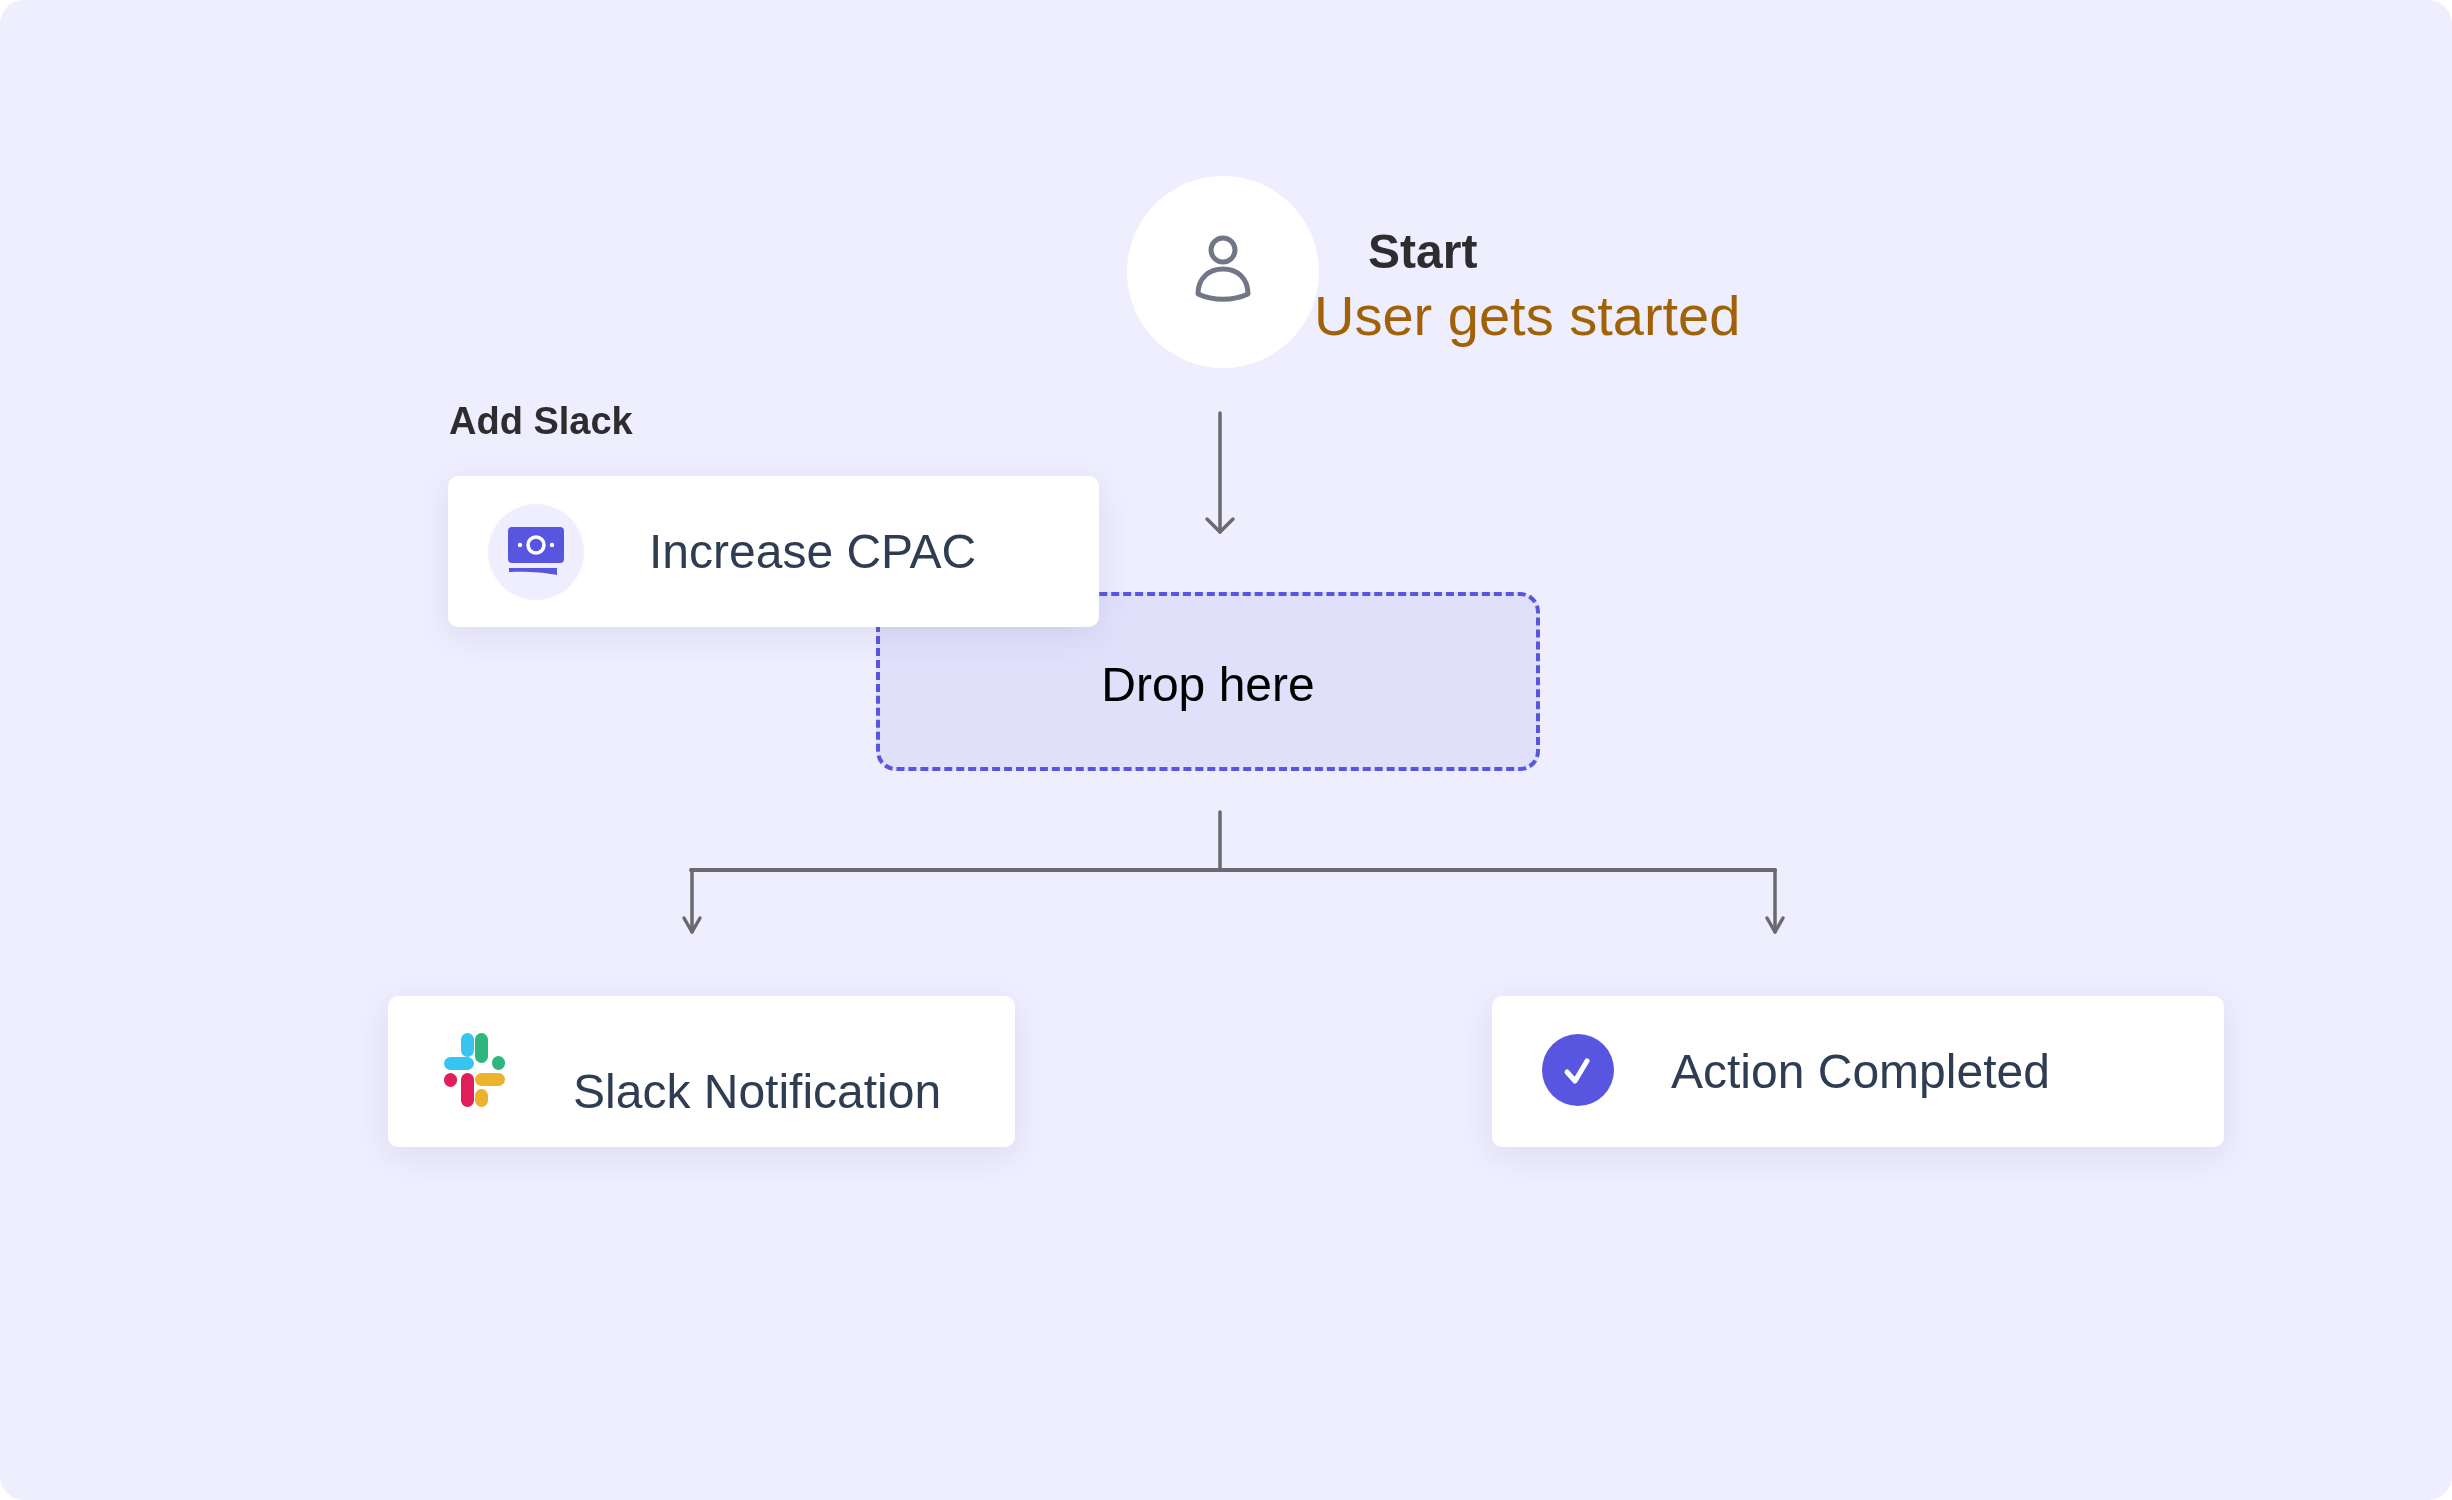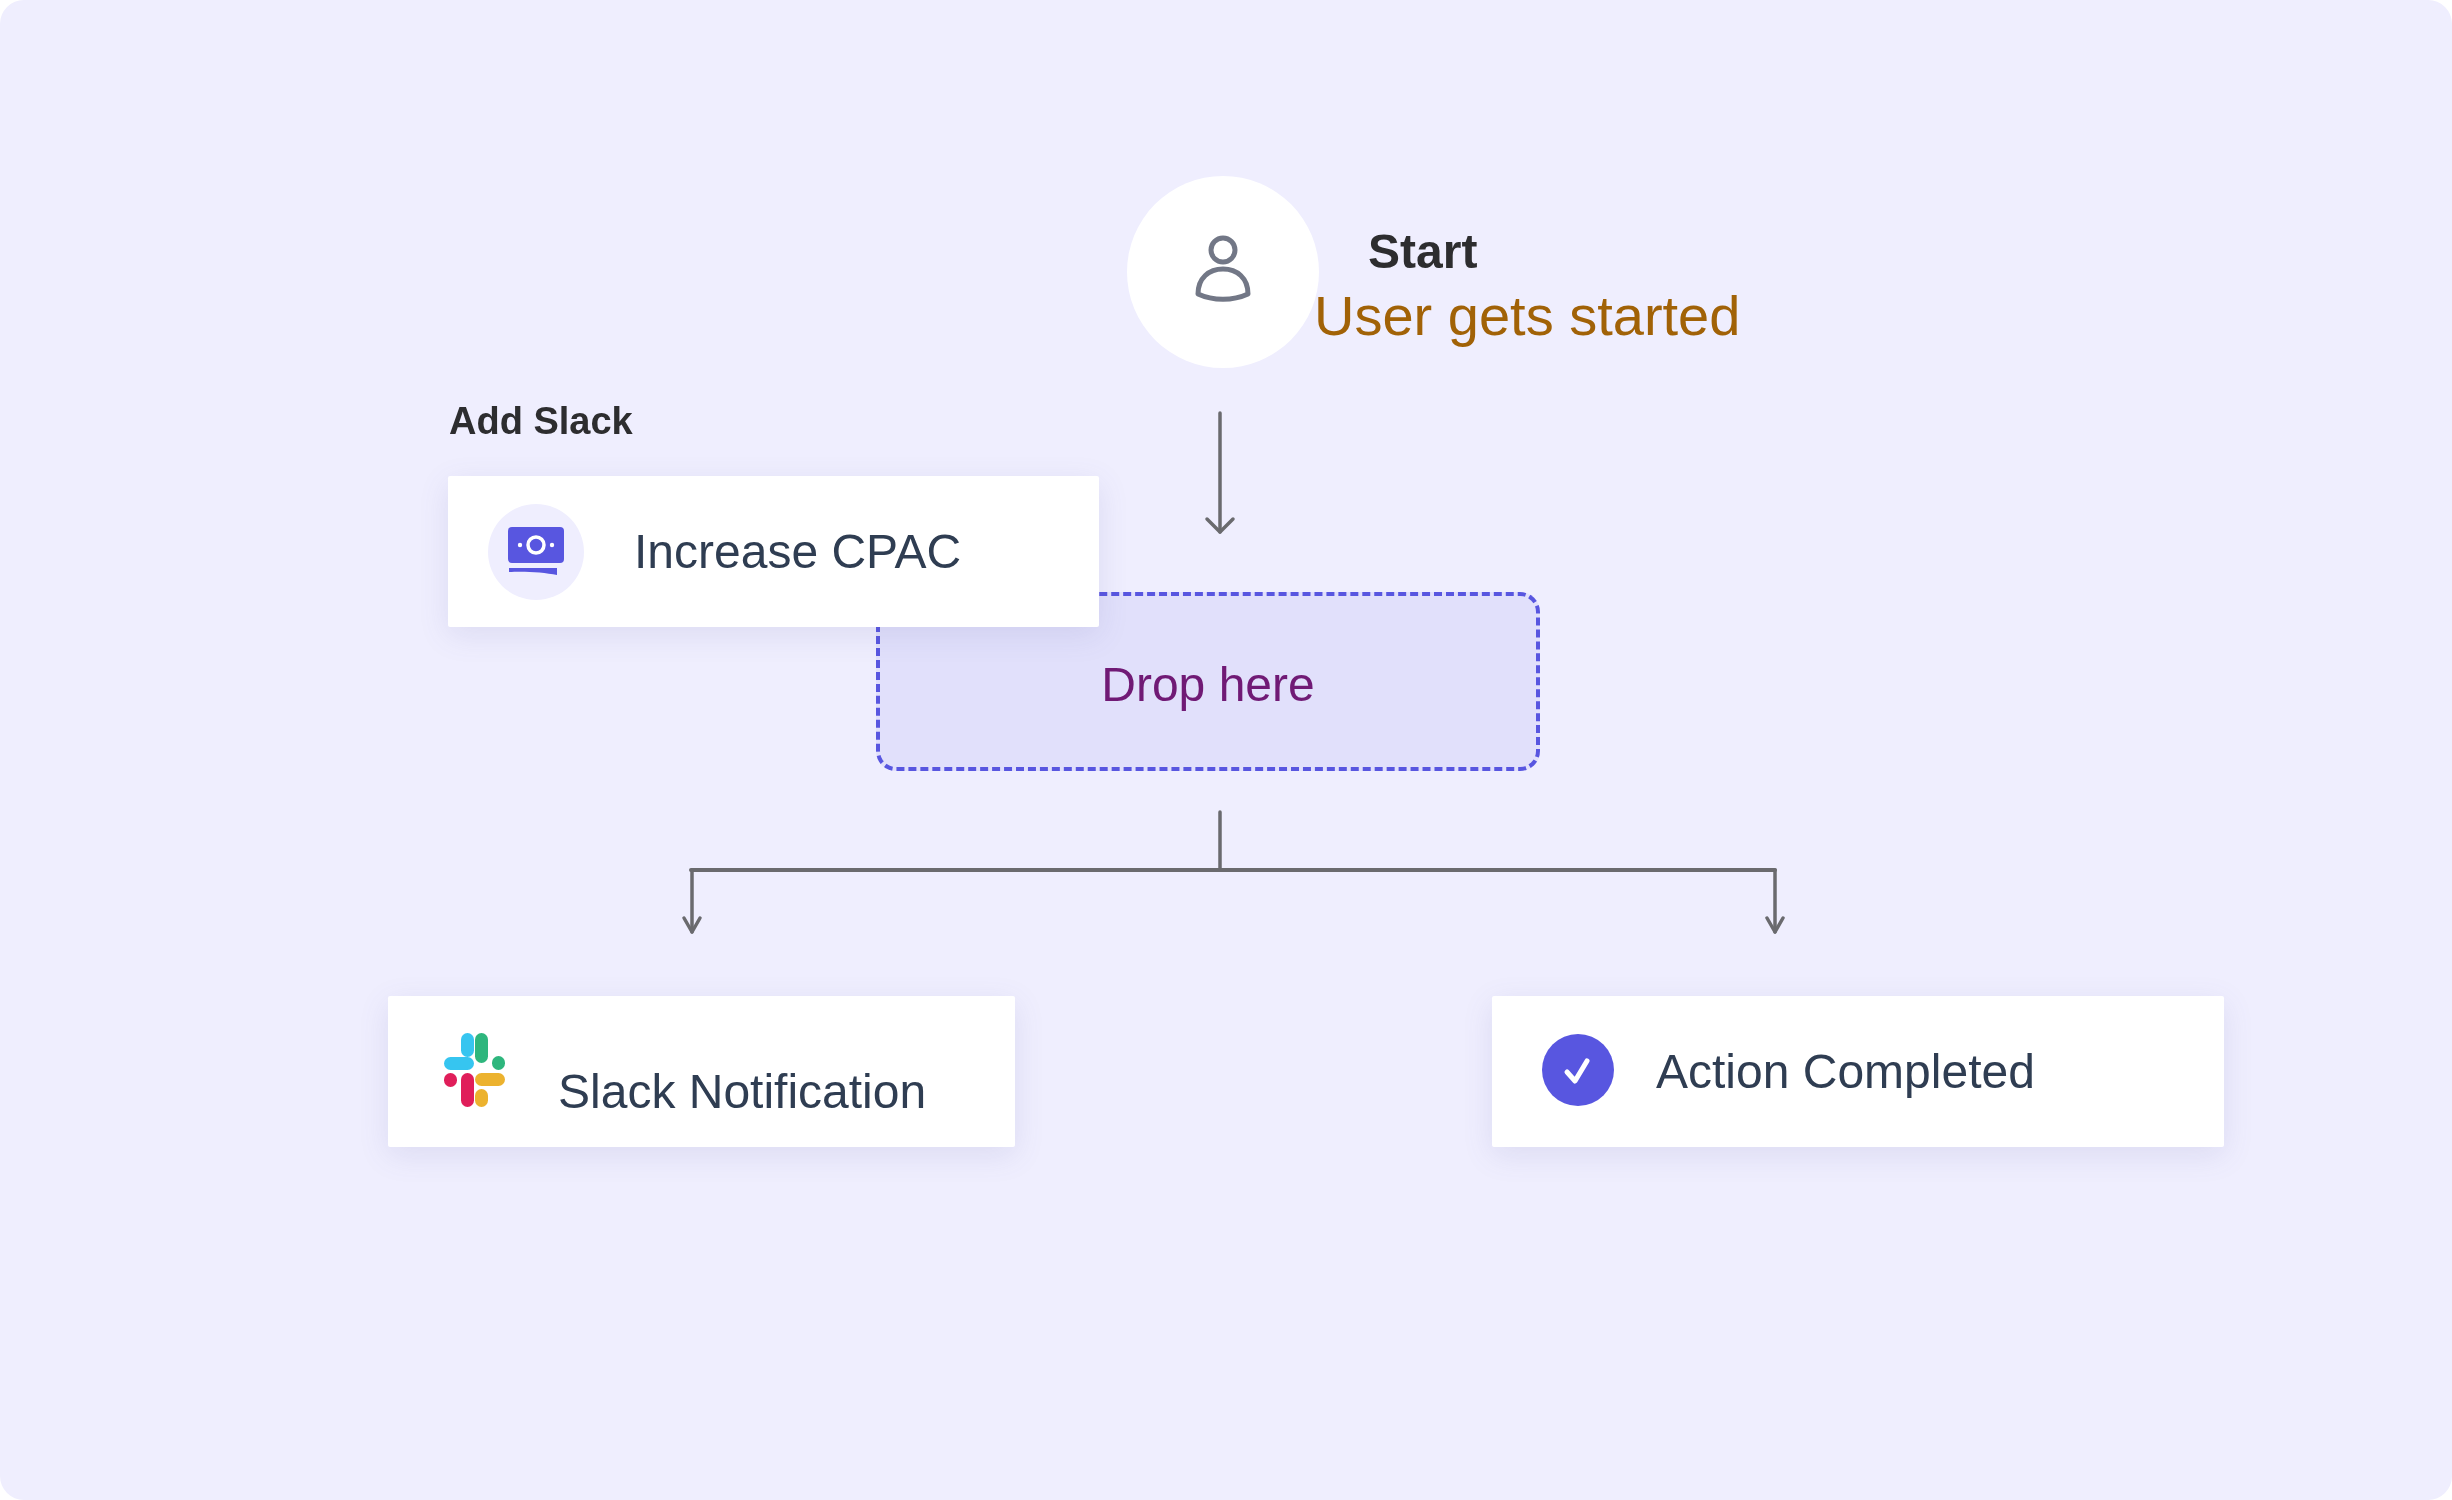--- a/index.html
+++ b/index.html
@@ -29,43 +29,43 @@
   }
   .start-sub {
     left: 1314px; top: 283px; font-size: 56px; color: #a16207; white-space: nowrap;
   }
 
   .add-action-label {
     left: 449px; top: 400px; font-size: 38px; font-weight: bold; color: #2d2d2f; white-space: nowrap;
   }
 
   .card {
-    background: #ffffff; border-radius: 2px;
+    background: #ffffff; border-radius: 10px;
     box-shadow: 0 8px 30px rgba(90, 90, 160, 0.13);
-    display: flex; align-items: center;
+    display: flex; align-items: center; gap: 15px;
   }
   .card-label { font-size: 48px; color: #2f3d52; white-space: nowrap; }
 
   .cpac-card { left: 448px; top: 476px; width: 651px; height: 151px; z-index: 3; }
   .cpac-icon-wrap {
     width: 96px; height: 96px; border-radius: 50%; background: #efeefe;
     margin-left: 40px; display: flex; align-items: center; justify-content: center;
   }
   .cpac-card .card-label { margin-left: 50px; }
 
   .drop-zone {
     left: 876px; top: 592px; width: 664px; height: 179px;
     box-sizing: border-box;
     background: #e1e0fb;
     border: 4px dashed #5856e0;
     border-radius: 20px;
     display: flex; align-items: center; justify-content: center;
     z-index: 2;
   }
-  .drop-label { font-size: 48px; color: #701a75; margin-top: 6px; }
+  .drop-label { font-size: 48px; color: #000000; margin-top: 6px; }
 
   .slack-card { left: 388px; top: 996px; width: 627px; height: 151px; }
   .slack-card .icon { margin-left: 56px; }
   .slack-card .card-label { margin-left: 40px; margin-top: 39px; }
 
   .done-card { left: 1492px; top: 996px; width: 732px; height: 151px; }
   .done-card .icon { margin-left: 50px; }
   .done-card .card-label { margin-left: 42px; }
 
   svg.connectors { position: absolute; left: 0; top: 0; z-index: 1; }

